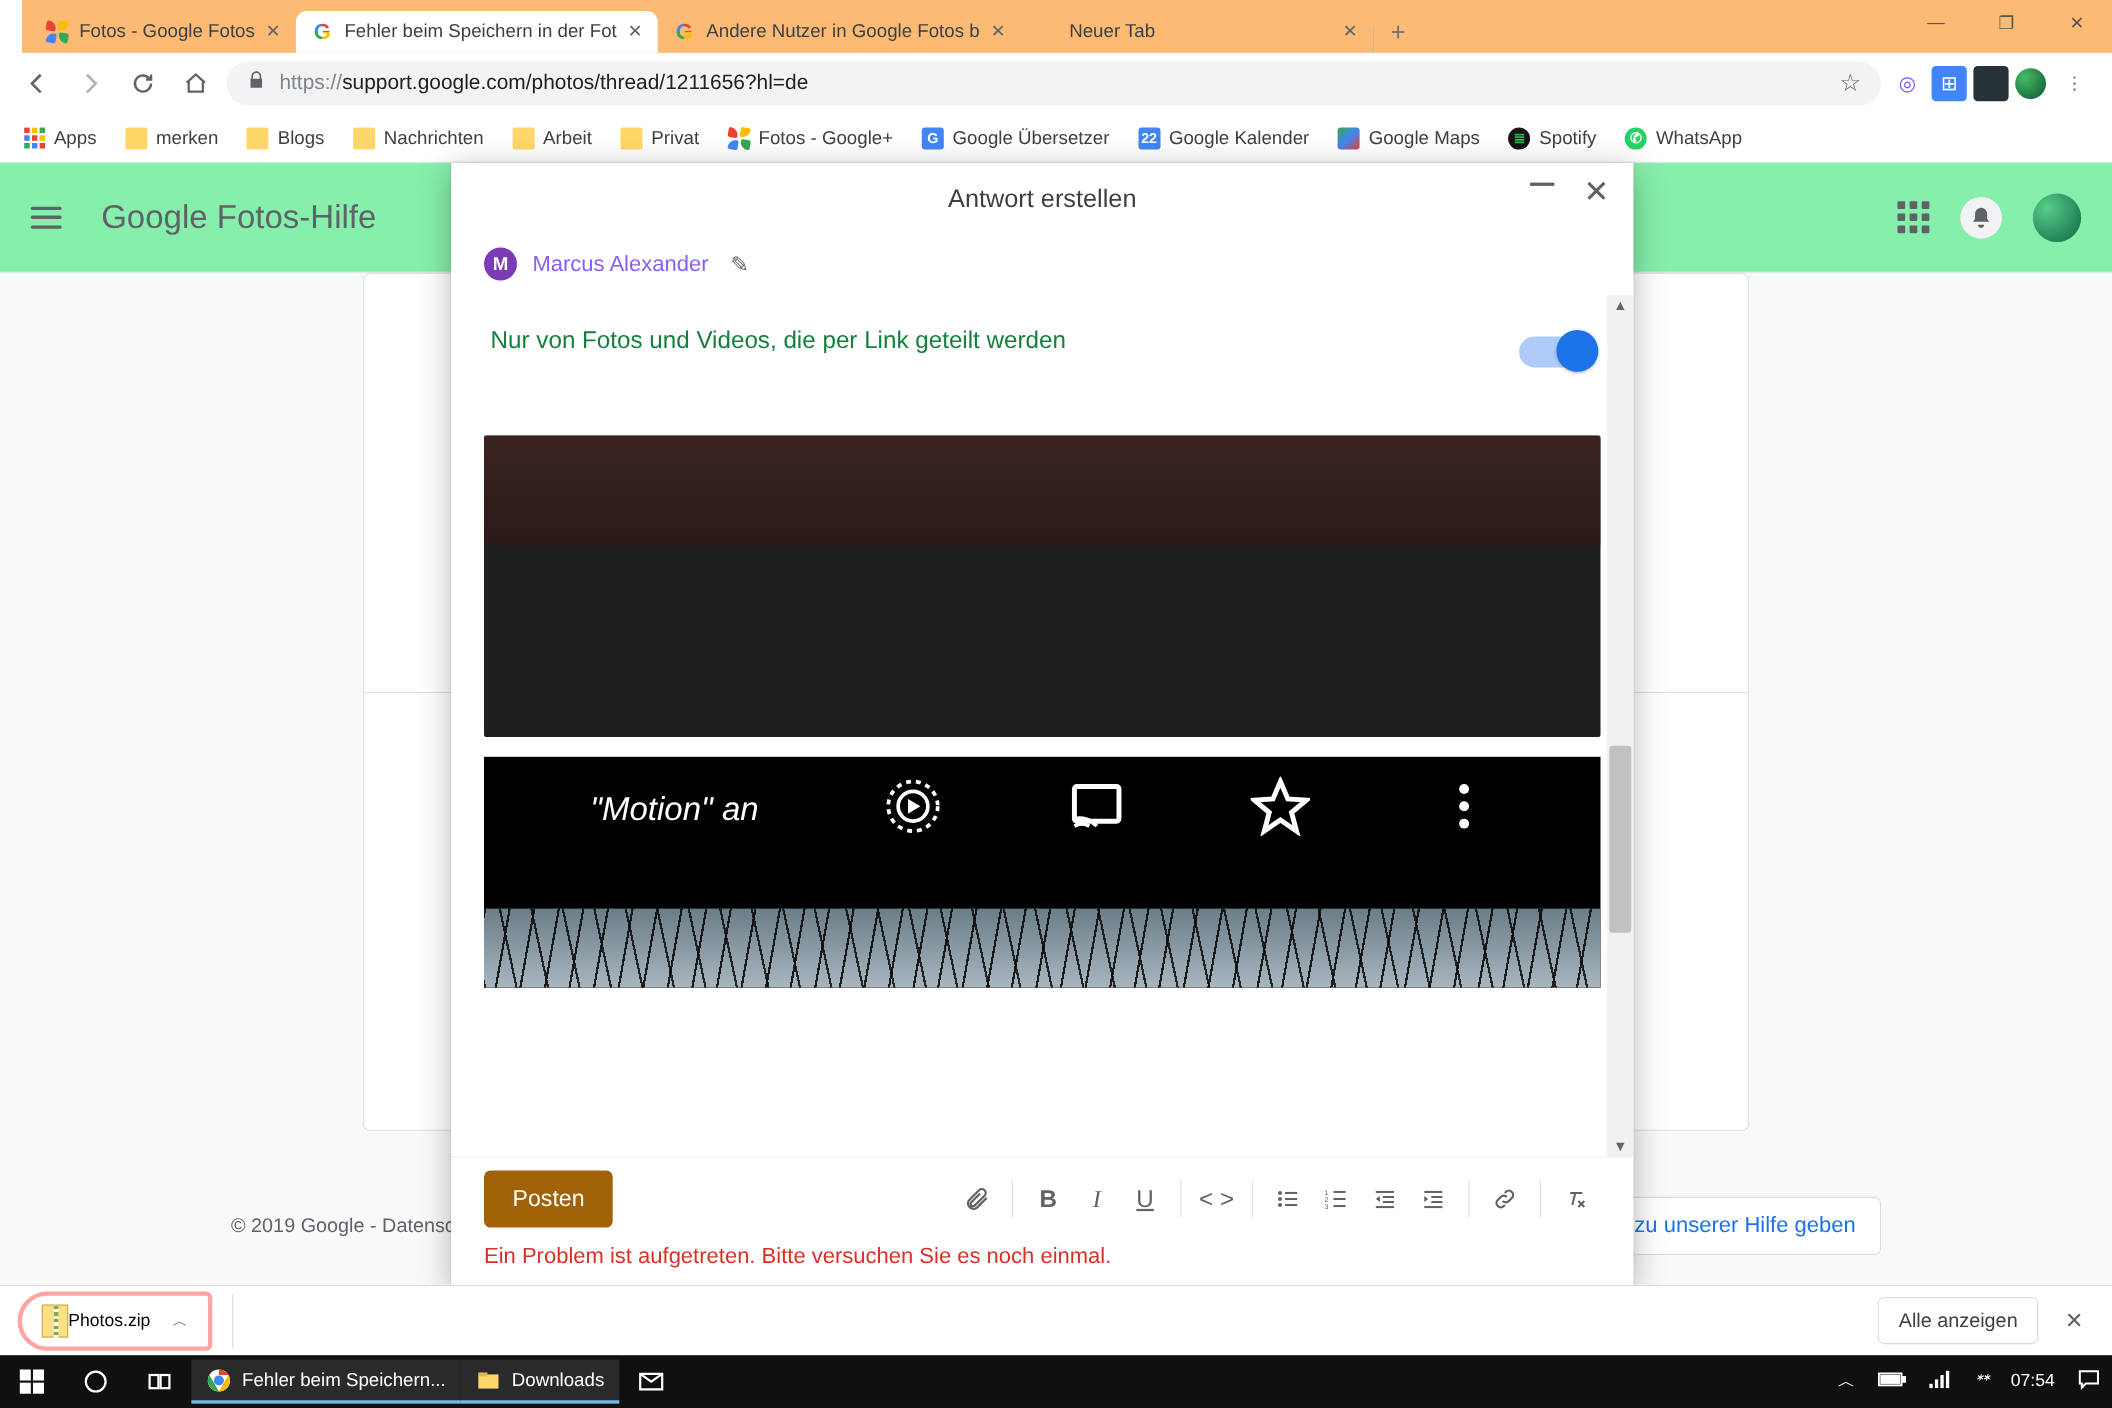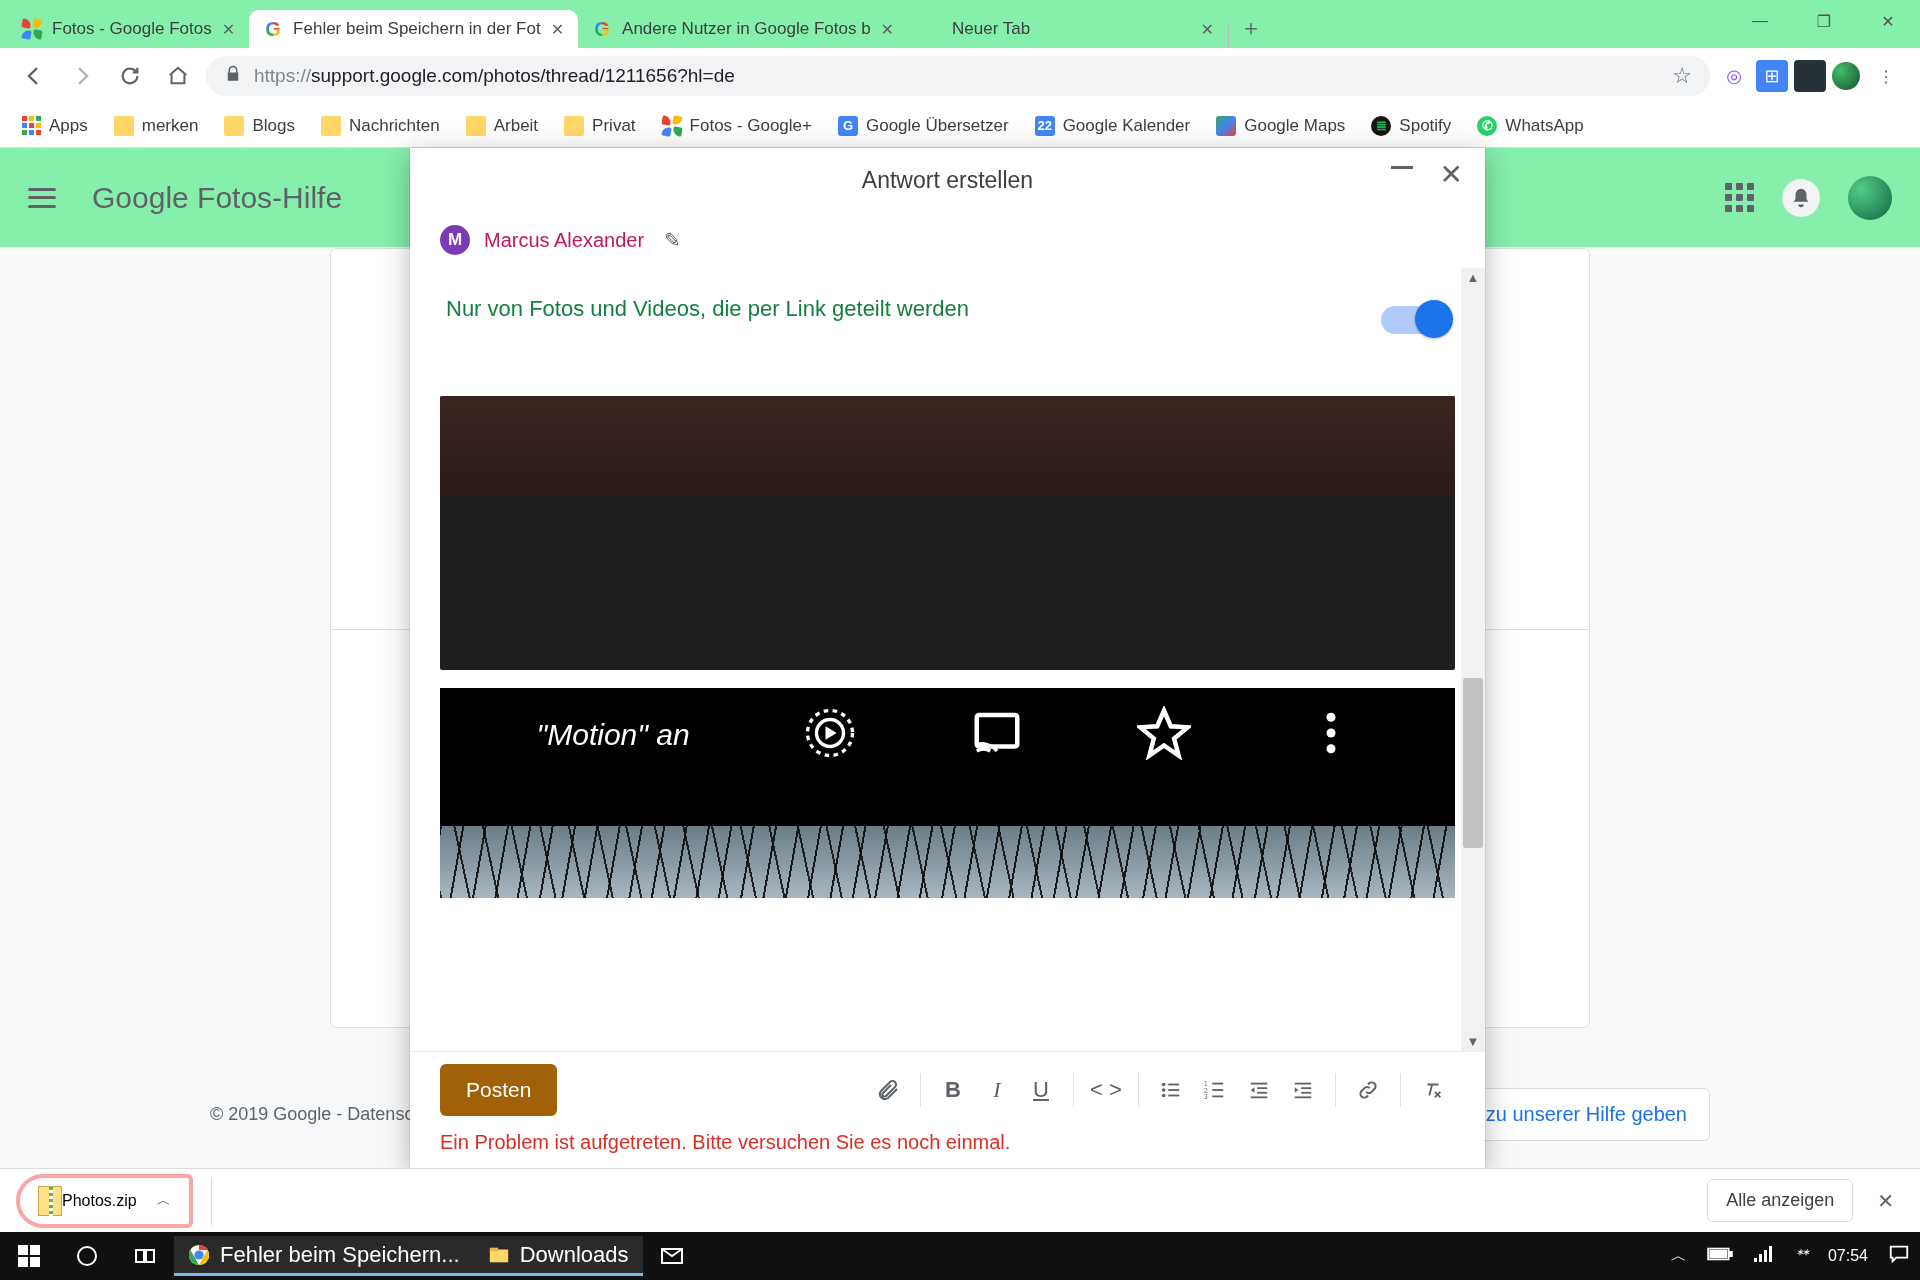--- a/index.html
+++ b/index.html
@@ -1,19 +1,19 @@
 <!DOCTYPE html>
 <html><head>
 <meta charset="utf-8">
 <style>
   * { box-sizing: border-box; margin: 0; padding: 0; font-family: "Segoe UI", Arial, sans-serif; }
   body { width:1920px; height:1280px; background:#fff; overflow:hidden; position:relative; }
 
   
-  .titlebar { height:48px; background:#86efac; display:flex; align-items:flex-end; padding:0 12px 0 8px; position:relative; }
+  .titlebar { height:48px; background:#fdba74; display:flex; align-items:flex-end; padding:0 12px 0 8px; position:relative;margin-left:20px; }
   .tabs { display:flex; align-items:flex-end; gap:0; padding-top:10px; }
   .tab { height:38px; display:flex; align-items:center; padding:0 14px; font-size:17px; color:#3c4043; gap:10px; border-radius:10px 10px 0 0; max-width:360px; min-width:120px;}
   .tab.active { background:#fff; }
   .tab .favicon { width:20px; height:20px; flex:0 0 20px; border-radius:3px; display:flex; align-items:center; justify-content:center; }
   .tab .label { white-space:nowrap; overflow:hidden; text-overflow:ellipsis; flex:1; }
   .tab .close { font-size:16px; color:#5f6368; }
   .newtab { width:32px; height:32px; display:flex; align-items:center; justify-content:center; color:#5f6368; font-size:22px; margin-left:6px; margin-bottom:4px;}
   .tabsep { width:1px; height:24px; background:#b5b8bd; }
   .wincontrols { position:absolute; right:0; top:0; display:flex; }
   .wincontrols div { width:64px; height:42px; display:flex; align-items:center; justify-content:center; color:#555; font-size:16px; }
@@ -56,21 +56,21 @@
   .footer-row { display:flex; align-items:center; justify-content:space-between; padding:60px 170px 0; color:#5f6368; font-size:18px;}
   .feedback-btn { padding:14px 22px; border:1px solid #dadce0; border-radius:6px; color:#1a73e8; font-size:20px; background:#fff;}
 
   
   .dialog { position:absolute; left:410px; top:148px; width:1075px; height:1022px; background:#fff; box-shadow:0 6px 28px rgba(0,0,0,.28), 0 0 0 1px rgba(0,0,0,.06); display:flex; flex-direction:column; }
   .dlg-title { height:64px; display:flex; align-items:center; justify-content:center; position:relative; font-size:23px; color:#3c4043; }
   .dlg-title .min { position:absolute; right:72px; top:18px; width:22px; height:3px; background:#5f6368; }
   .dlg-title .x { position:absolute; right:22px; top:10px; font-size:28px; color:#5f6368; }
   .dlg-user { height:56px; display:flex; align-items:center; gap:14px; padding:0 30px; }
   .uavatar { width:30px;height:30px;border-radius:50%;background:#7b3ab6;color:#fff;display:flex;align-items:center;justify-content:center;font-size:17px;font-weight:600;}
-  .uname { font-size:20px; color:#be185d; }
+  .uname { font-size:20px; color:#8b5cf6; }
   .pencil { color:#5f6368; font-size:20px; margin-left:6px;}
   .dlg-body { flex:1; position:relative; padding:0 30px; overflow:hidden; }
   .dlg-scroll { position:absolute; right:0; top:0; bottom:0; width:24px; background:#f1f1f1; }
   .dlg-scroll .thumb { position:absolute; left:2px; right:2px; top:410px; height:170px; background:#c1c1c1; border-radius:3px;}
   .dlg-scroll .arrow { position:absolute; left:0; right:0; text-align:center; color:#666; font-size:13px;}
   .settingrow { display:flex; justify-content:space-between; align-items:flex-start; padding:28px 6px 18px; }
   .settingrow h2 { font-size:30px; font-weight:400; color:#202124; margin-bottom:6px;}
   .settingrow p { font-size:22px; color:#15803d; }
   .switch { width:68px; height:28px; background:#aecbfa; border-radius:16px; position:relative; margin-top:10px;}
   .switch .knob { position:absolute; right:-4px; top:-6px; width:38px;height:38px;border-radius:50%;background:#1a73e8;box-shadow:0 1px 3px rgba(0,0,0,.3);}
@@ -102,21 +102,21 @@
   .dlchev { color:#5f6368; font-size:14px; margin-left:20px;}
   .dlsep { width:1px; height:48px; background:#dcdcdc; margin:0 18px;}
   .dlright { margin-left:auto; display:flex; align-items:center; gap:14px;}
   .showall { padding:10px 18px; border:1px solid #dadce0; border-radius:6px; color:#3c4043; font-size:18px; background:#fff;}
   .dlclose { color:#5f6368; font-size:20px; padding:6px 10px;}
 
   
   .taskbar { position:absolute; left:0; right:0; bottom:0; height:48px; background:#101010; display:flex; align-items:center; color:#fff; }
   .tb { width:58px; height:48px; display:flex; align-items:center; justify-content:center;}
   .tb svg{width:24px;height:24px;}
-  .tbapp { height:40px; display:flex; align-items:center; gap:10px; padding:0 14px; font-size:22px;}
+  .tbapp { height:40px; display:flex; align-items:center; gap:10px; padding:0 14px; font-size:17px;}
   .tbapp.active{background:#2a2a2a;border-bottom:3px solid #76b9ed;}
   .tbright { margin-left:auto; display:flex; align-items:center; gap:20px; padding-right:10px; font-size:16px;}
   .winlogo { display:grid; grid-template-columns:10px 10px; grid-template-rows:10px 10px; gap:2px;}
   .winlogo span{background:#fff;}
 
   
   .pinwheel{position:relative;width:20px;height:20px;}
   .pinwheel span{position:absolute;width:9px;height:9px;border-radius:2px 8px 2px 2px;}
   .pinwheel span:nth-child(1){background:#ea4335;left:0;top:0;transform:rotate(10deg);}
   .pinwheel span:nth-child(2){background:#fbbc04;right:0;top:0;transform:rotate(100deg);}

